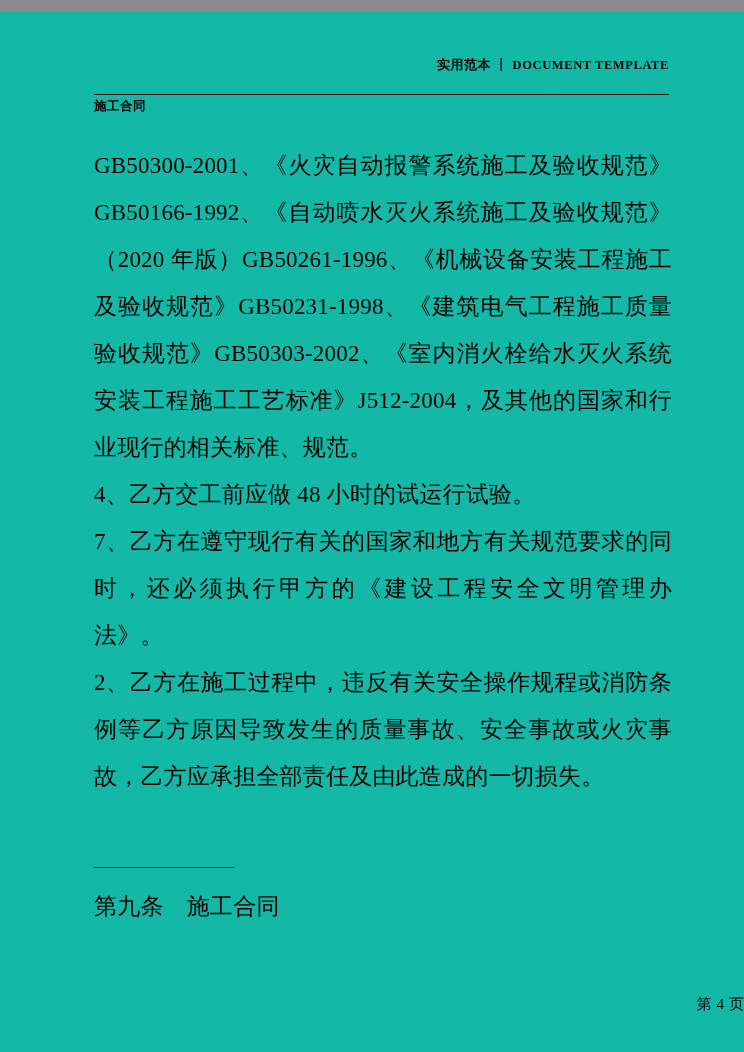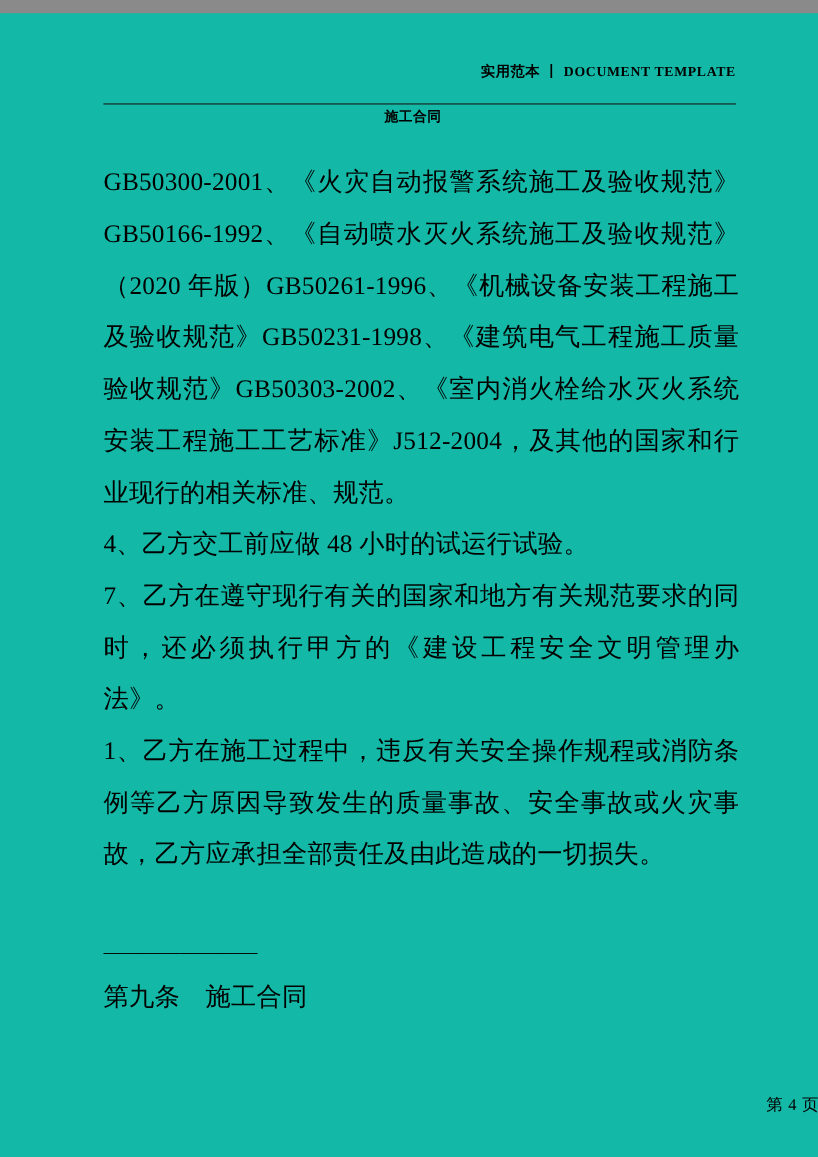--- a/index.html
+++ b/index.html
@@ -49,21 +49,21 @@
     top: 82px;
     left: 94px;
     right: 75px;
     border-top: 1px solid #1a1a1a;
   }
   .subheader {
     position: absolute;
     top: 86px;
     left: 94px;
     right: 87px;
-    text-align: center;
+    text-align: left;
     font-size: 12.5px;
     font-weight: bold;
     color: #000;
     letter-spacing: 0.5px;
   }
   .content {
     position: absolute;
     top: 130px;
     left: 94px;
     width: 578px;
@@ -115,21 +115,21 @@
   </div>
 
   <div class="header-rule"></div>
 
   <div class="subheader">施工合同</div>
 
   <div class="content">
     <p class="para">GB50300-2001、《火灾自动报警系统施工及验收规范》GB50166-1992、《自动喷水灭火系统施工及验收规范》（2020 年版）GB50261-1996、《机械设备安装工程施工及验收规范》GB50231-1998、《建筑电气工程施工质量验收规范》GB50303-2002、《室内消火栓给水灭火系统安装工程施工工艺标准》J512-2004，及其他的国家和行业现行的相关标准、规范。</p>
     <p class="para indent">4、乙方交工前应做 48 小时的试运行试验。</p>
     <p class="para indent">7、乙方在遵守现行有关的国家和地方有关规范要求的同时，还必须执行甲方的《建设工程安全文明管理办法》。</p>
-    <p class="para indent">1、乙方在施工过程中，违反有关安全操作规程或消防条例等乙方原因导致发生的质量事故、安全事故或火灾事故，乙方应承担全部责任及由此造成的一切损失。</p>
+    <p class="para indent">2、乙方在施工过程中，违反有关安全操作规程或消防条例等乙方原因导致发生的质量事故、安全事故或火灾事故，乙方应承担全部责任及由此造成的一切损失。</p>
     <div class="blankline"></div>
     <div class="dashes">————————</div>
     <p class="para indent">第九条　施工合同</p>
   </div>
 
   <div class="footer">
     <span>第</span><span class="pg">4</span><span>页</span>
   </div>
 
 </div>

